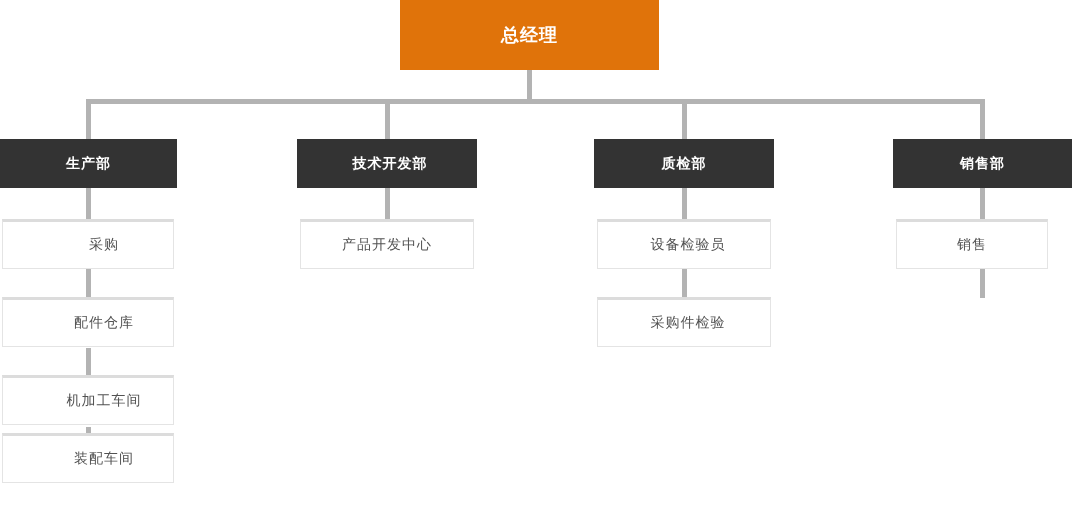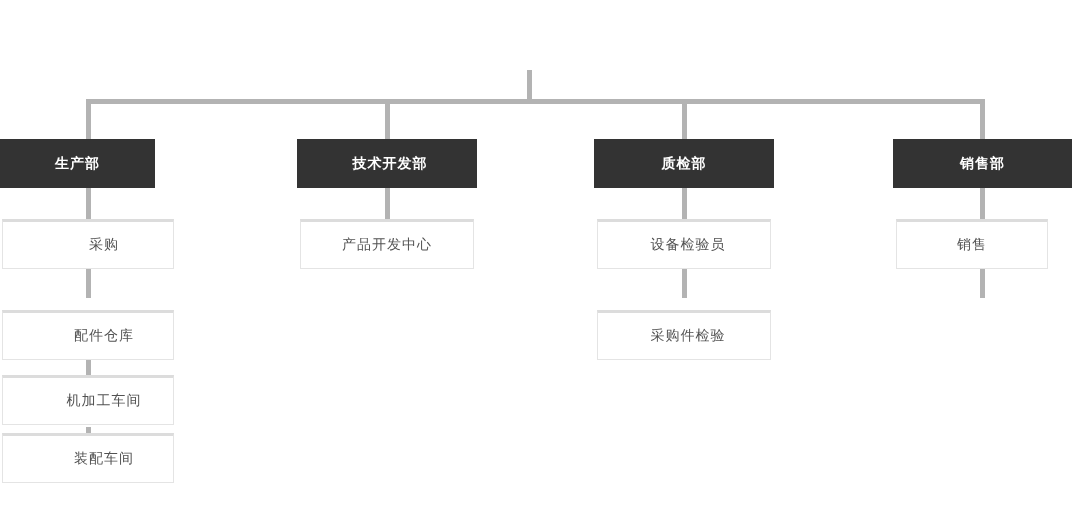--- a/index.html
+++ b/index.html
@@ -21,37 +21,37 @@
   .root-box {
     left: 400px; top: 0; width: 259px; height: 70px;
     background: #e0730a; color: #ffffff;
     font-size: 18px; font-weight: bold; letter-spacing: 1px;
   }
   .dept-box {
     top: 139px; height: 49px;
     background: #333333; color: #ffffff;
     font-size: 14px; font-weight: bold; letter-spacing: 1px;
   }
-  .d1 { left: 0;     width: 155px; }
+  .d1 { left: 0;     width: 177px; }
   .d2 { left: 297px; width: 180px; padding-left: 6px; }
   .d3 { left: 594px; width: 180px; }
   .d4 { left: 893px; width: 179px; }
   .node-box {
     height: 50px;
     background: #ffffff; color: #525252;
     border: 1px solid #e4e4e4;
     border-top: 3px solid #dcdcdc;
     font-size: 14px; letter-spacing: 1px;
   }
   .nx1 { left: 2px;   width: 172px; padding-left: 32px; }
   .nx2 { left: 300px; width: 174px; }
   .nx3 { left: 597px; width: 174px; padding-left: 8px; }
   .nx4 { left: 896px; width: 152px; }
   .r1 { top: 219px; }
-  .r2 { top: 310px; font-family: Liberation Mono, monospace; }
+  .r2 { top: 297px; font-family: Liberation Mono, monospace; }
   .r3 { top: 375px; text-align: right; }
   .r4 { top: 433px; }
   .conn { position: absolute; background: #b3b3b3; }
 </style>
 </head>
 <body>
 
 <div class="chart">
 
   <div class="conn" style="left:527px; top:70px;  width:5px;   height:34px;"></div>
@@ -68,20 +68,21 @@
   <div class="conn" style="left:86px;  top:427px; width:5px; height:28px;"></div>
 
   <div class="conn" style="left:385px; top:188px; width:5px; height:31px;"></div>
 
   <div class="conn" style="left:682px; top:188px; width:5px; height:31px;"></div>
   <div class="conn" style="left:682px; top:269px; width:5px; height:29px;"></div>
 
   <div class="conn" style="left:980px; top:188px; width:5px; height:31px;"></div>
   <div class="conn" style="left:980px; top:269px; width:5px; height:29px;"></div>
 
+  <div class="box root-box">总经理</div>
 
   <div class="box dept-box d1">生产部</div>
   <div class="box dept-box d2">技术开发部</div>
   <div class="box dept-box d3">质检部</div>
   <div class="box dept-box d4">销售部</div>
 
   <div class="box node-box nx1 r1">采购</div>
   <div class="box node-box nx1 r2">配件仓库</div>
   <div class="box node-box nx1 r3">机加工车间</div>
   <div class="box node-box nx1 r4">装配车间</div>

